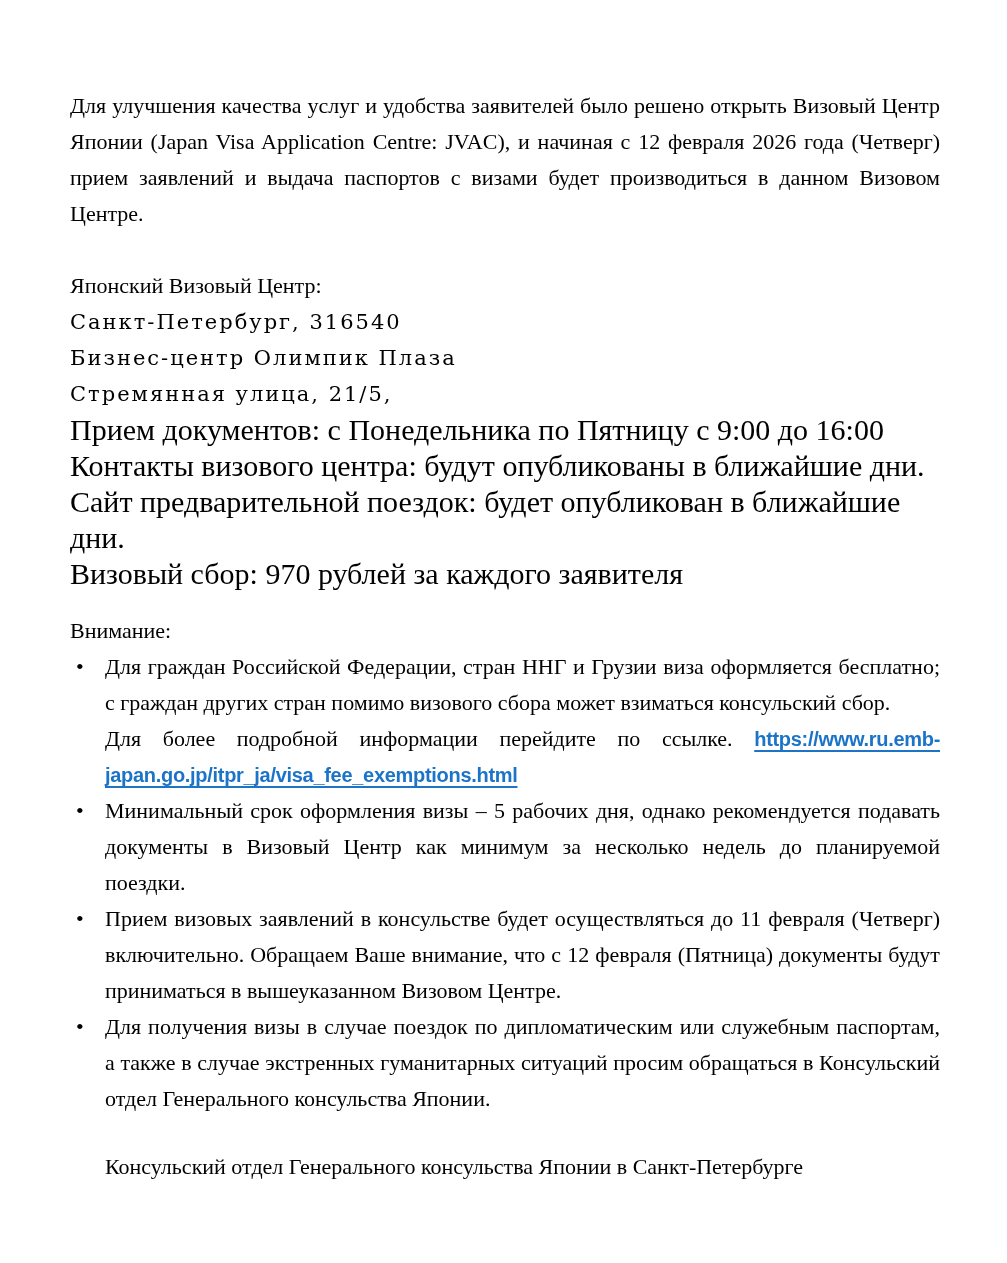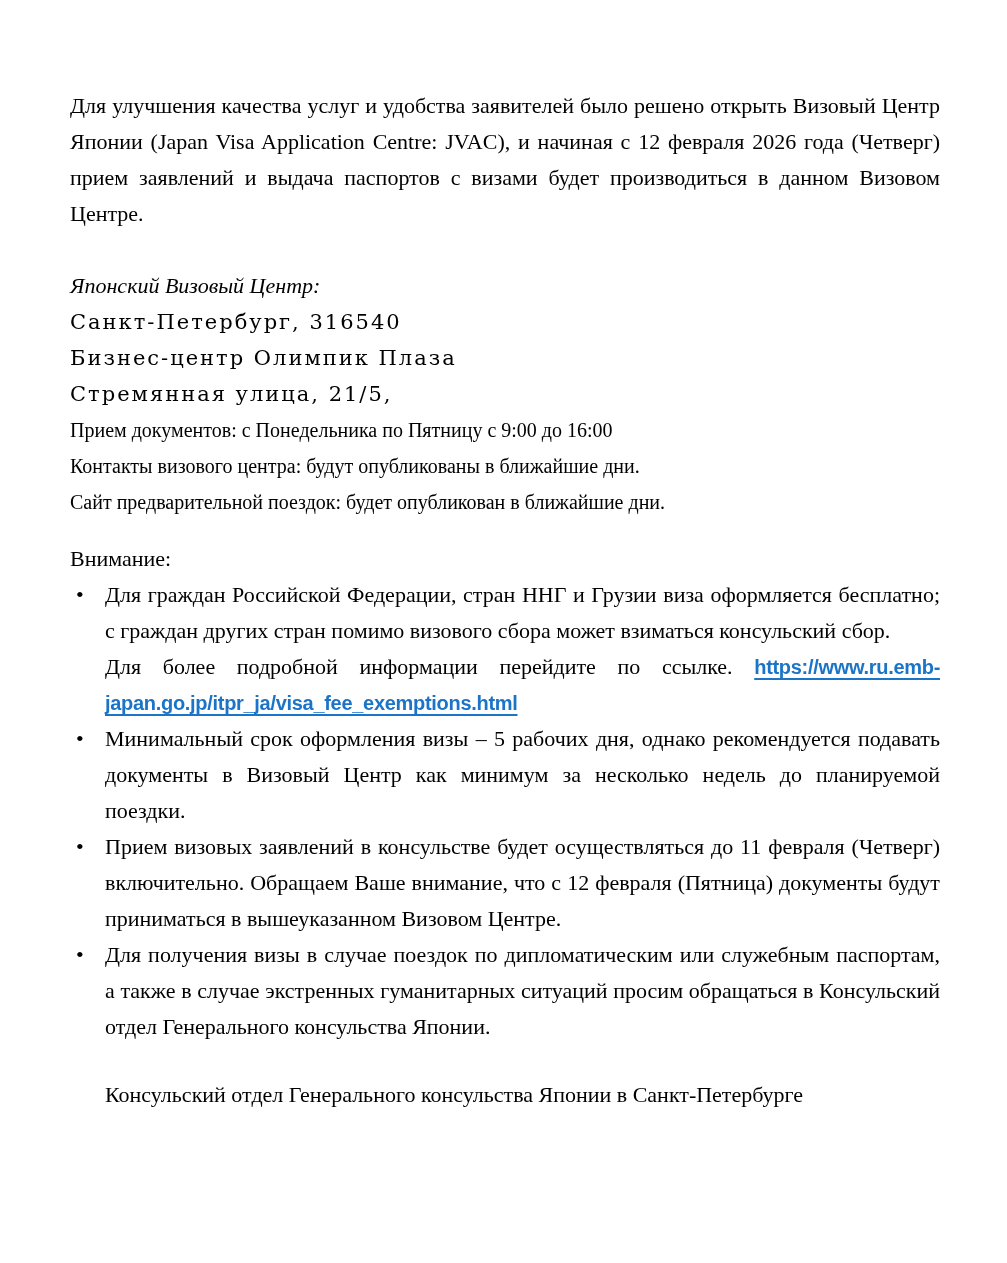--- a/index.html
+++ b/index.html
@@ -17,30 +17,29 @@
   }
   .para {
     font-size: 22px;
     line-height: 36px;
     text-align: justify;
   }
   .addr-block { margin-top: 36px; }
   .addr-title {
     font-size: 22px;
     line-height: 36px;
-    font-style: italic;
   }
   .addr-line {
     font-family: "DejaVu Serif", serif;
     font-size: 21px;
     line-height: 36px;
     letter-spacing: 2px;
   }
   .info-line {
-    font-size: 20px;
+    font-size: 30px;
     line-height: 36px;
   }
   .attention {
     margin-top: 21px;
     font-size: 22px;
     line-height: 36px;
   }
   ul.bullets { list-style: none; }
   li.bullet {
     position: relative;
@@ -86,20 +85,21 @@
     <p class="addr-title">Японский Визовый Центр:</p>
     <p class="addr-line">Санкт-Петербург, 316540</p>
     <p class="addr-line">Бизнес-центр Олимпик Плаза</p>
     <p class="addr-line">Стремянная улица, 21/5,</p>
   </div>
 
   <div>
     <p class="info-line">Прием документов: с Понедельника по Пятницу с 9:00 до 16:00</p>
     <p class="info-line">Контакты визового центра: будут опубликованы в ближайшие дни.</p>
     <p class="info-line">Сайт предварительной поездок: будет опубликован в ближайшие дни.</p>
+    <p class="info-line">Визовый сбор: 970 рублей за каждого заявителя</p>
   </div>
 
   <p class="attention">Внимание:</p>
 
   <ul class="bullets">
 
     <li class="bullet">
       <span class="bullet-glyph">•</span>
       <p class="bullet-text">Для граждан Российской Федерации, стран ННГ и Грузии виза оформляется бесплатно; с граждан других стран помимо визового сбора может взиматься консульский сбор.</p>
       <p class="bullet-text"><span>Для более подробной информации перейдите по ссылке.</span> <a class="doc-link" href="#">https://www.ru.emb-japan.go.jp/itpr_ja/visa_fee_exemptions.html</a></p>

